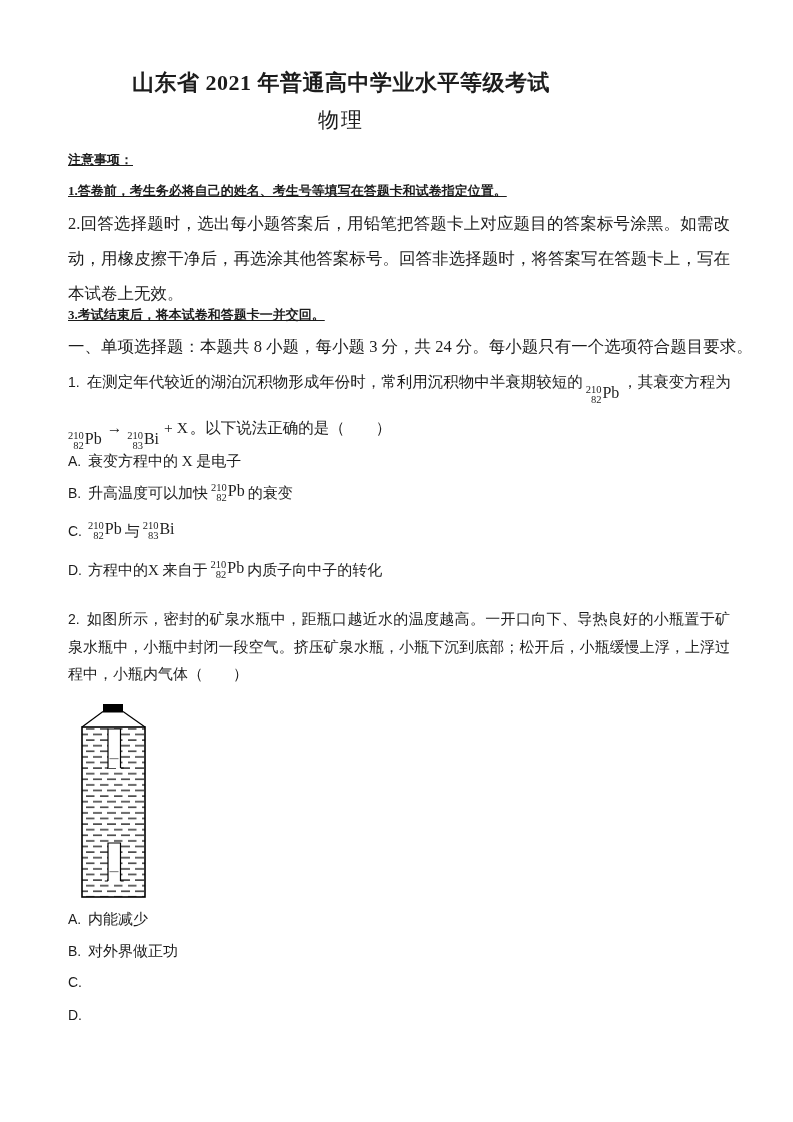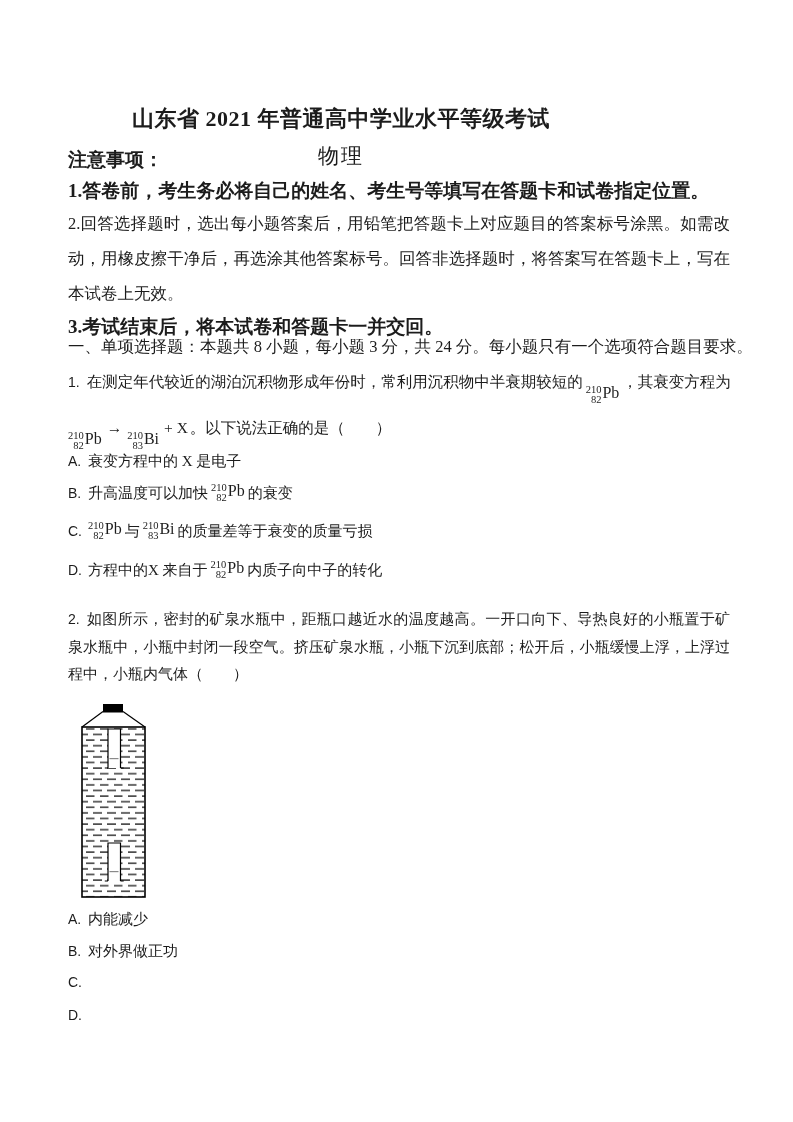--- a/index.html
+++ b/index.html
@@ -5,25 +5,25 @@
   html,body{margin:0;padding:0;}
   body{
     width:793px;height:1122px;
     background:#ffffff;
     font-family:"Liberation Serif","DejaVu Serif",serif;
     color:#1c1c1c;
     position:relative;
     overflow:hidden;
   }
   .abs{position:absolute;}
-  .center{left:0;width:682px;text-align:center;margin-top:36px;}
+  .center{left:0;width:682px;text-align:center;}
   .col{left:68px;width:662px;}
   .doc-title{font-size:22px;font-weight:700;letter-spacing:.5px;}
   .doc-subject{font-size:21px;font-weight:400;letter-spacing:2px;}
-  .notice{font-size:19px;font-weight:700;line-height:26px;}
+  .notice{font-size:13px;font-weight:700;line-height:26px;text-decoration:underline;}
   .notice-wrap{font-size:16.5px;font-weight:400;line-height:35px;text-align:justify;text-justify:inter-ideograph;}
   .sect{font-size:16.5px;font-weight:400;white-space:nowrap;}
   .qline{font-size:15.5px;line-height:26px;white-space:nowrap;}
   .qpara{font-size:15px;line-height:27.5px;text-align:justify;text-justify:inter-ideograph;}
   .opt{font-size:15px;line-height:22px;white-space:nowrap;display:flex;align-items:center;}
   .opt-letter{
     font-family:"Liberation Sans","DejaVu Sans",sans-serif;
     font-size:14px;width:20px;flex:0 0 20px;display:inline-block;
   }
   .qnum{font-family:"Liberation Sans","DejaVu Sans",sans-serif;font-size:14px;margin-right:7px;}
@@ -41,21 +41,21 @@
 <div class="abs center doc-title" style="top:68px;">山东省 2021 年普通高中学业水平等级考试</div>
 
 <div class="abs center doc-subject" style="top:106px;">物理</div>
 
 <div class="abs col notice" style="top:147px;">注意事项：</div>
 
 <div class="abs col notice" style="top:178px;">1.答卷前，考生务必将自己的姓名、考生号等填写在答题卡和试卷指定位置。</div>
 
 <div class="abs col notice-wrap" style="top:206px;">2.回答选择题时，选出每小题答案后，用铅笔把答题卡上对应题目的答案标号涂黑。如需改动，用橡皮擦干净后，再选涂其他答案标号。回答非选择题时，将答案写在答题卡上，写在本试卷上无效。</div>
 
-<div class="abs col notice" style="top:314px;">3.考试结束后，将本试卷和答题卡一并交回。</div>
+<div class="abs col notice" style="top:302px;">3.考试结束后，将本试卷和答题卡一并交回。</div>
 
 <div class="abs col sect" style="top:336px;">一、单项选择题：本题共 8 小题，每小题 3 分，共 24 分。每小题只有一个选项符合题目要求。</div>
 
 <div class="abs col qline" style="top:369px;">
   <span class="qnum">1.</span><span>在测定年代较近的湖泊沉积物形成年份时，常利用沉积物中半衰期较短的</span><span class="nuclide">
       <span class="nscripts">
         <span>210</span>
         <span>82</span>
       </span>
       <span class="nsym">Pb</span>
@@ -106,21 +106,20 @@
       <span class="nsym">Pb</span>
     </span>
     <span>与</span>
     <span class="nuclide">
       <span class="nscripts">
         <span>210</span>
         <span>83</span>
       </span>
       <span class="nsym">Bi</span>
     </span>
-    <span>的质量差等于衰变的质量亏损</span>
 </div>
 
 <div class="abs col opt" style="top:559px;">
   <span class="opt-letter">D.</span>
   <span>方程中的X 来自于</span>
     <span class="nuclide">
       <span class="nscripts">
         <span>210</span>
         <span>82</span>
       </span>

